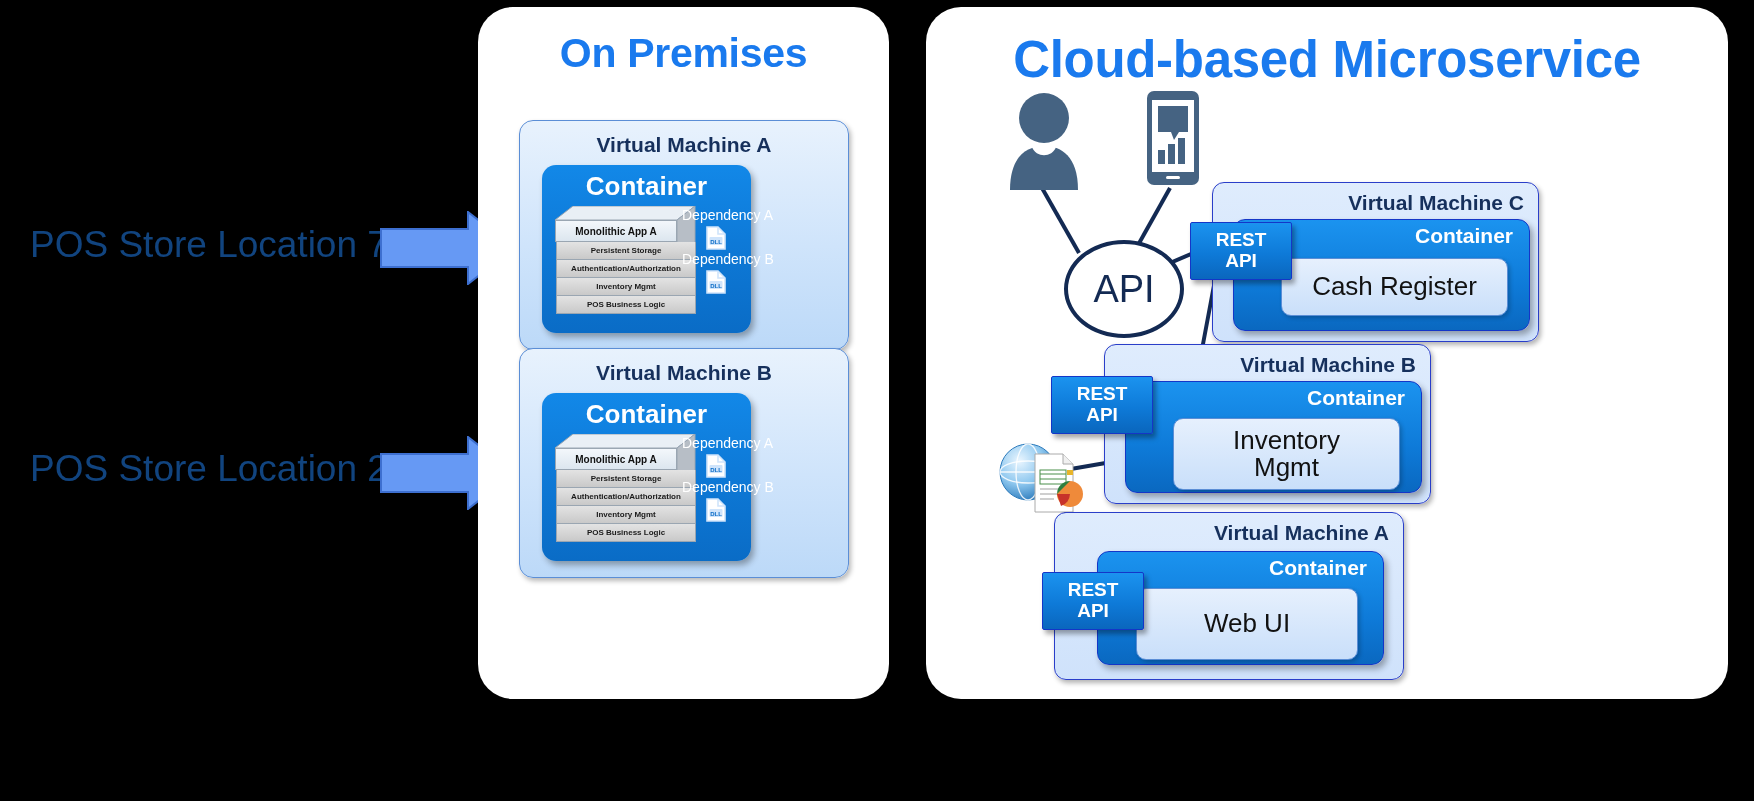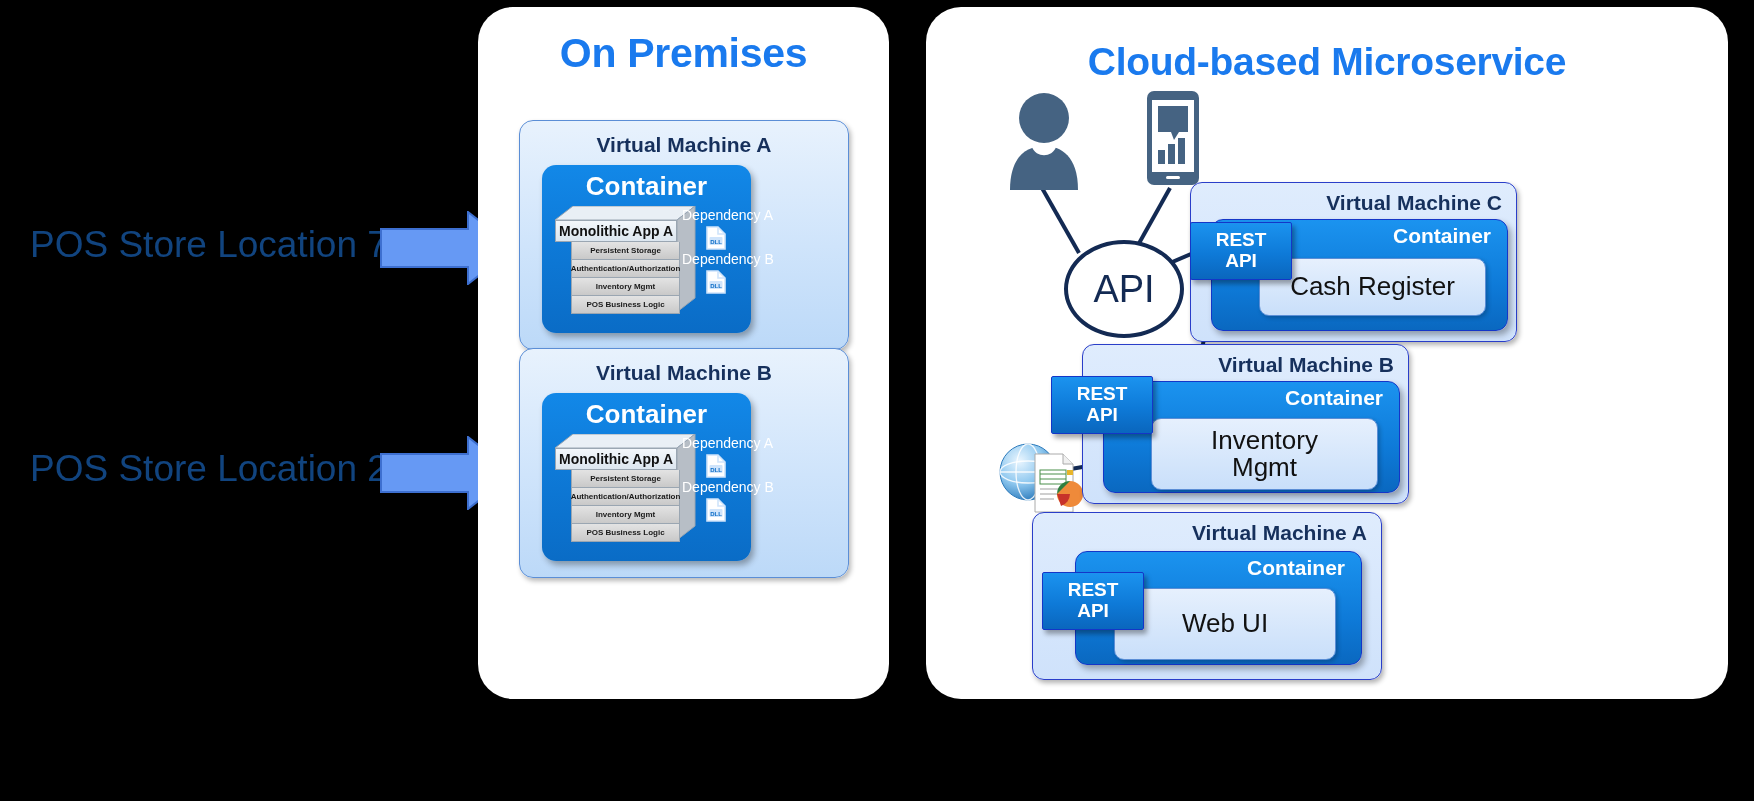--- a/index.html
+++ b/index.html
@@ -29,39 +29,39 @@
       background:linear-gradient(180deg,#1288e8 0%,#0e7ad8 45%,#0a6cc6 100%);
       box-shadow:3px 4px 6px rgba(0,0,0,.32);}
   .container-title{position:absolute;width:100%;text-align:center;
       color:#ffffff;font-weight:bold;}
 
   
   .cube{position:absolute;}
   .cube-top{position:absolute;left:0;top:0;width:122px;height:22px;
       background:linear-gradient(180deg,#f3f7fb,#dce6ef);
       border:1px solid #9aa6b2;box-sizing:border-box;}
-  .cube-rows{position:absolute;left:16px;top:22px;width:109px;}
+  .cube-rows{position:absolute;left:1px;top:22px;width:140px;}
   .cube-row{height:18px;border:1px solid #9aa6b2;border-top:none;
       background:linear-gradient(180deg,#e3e3e3,#c9c9c9);
       box-sizing:border-box;display:flex;align-items:center;
       justify-content:center;}
   .cube-row span{font-size:8px;color:#1a1a1a;font-weight:bold;
       line-height:1;white-space:nowrap;}
   .cube-label{position:absolute;left:0;top:0;width:122px;height:22px;
       display:flex;align-items:center;justify-content:center;}
-  .cube-label span{font-size:14px;color:#111;font-weight:bold;}
+  .cube-label span{font-size:10px;color:#111;font-weight:bold;}
 
   .dep{position:absolute;text-align:center;}
   .dep-text{color:#ffffff;font-size:14px;white-space:nowrap;}
   .dll{margin:2px auto 0;}
 
   
   .cvm{position:absolute;border:1px solid #2a3ec9;border-radius:12px;
       background:linear-gradient(180deg,#dfecfd 0%,#cfe2fb 100%);
-      box-shadow:2px 3px 5px rgba(0,0,0,.3);}
+      box-shadow:2px 3px 5px rgba(0,0,0,.3);margin-left:22px;}
   .cvm-title{position:absolute;color:#16305c;font-weight:bold;font-size:21px;
       white-space:nowrap;}
   .ccont{position:absolute;border:1px solid #1436c8;border-radius:12px;
       background:linear-gradient(180deg,#1b93ef 0%,#0e7ad8 60%,#0a68c0 100%);
       box-shadow:3px 4px 6px rgba(0,0,0,.32);}
   .ccont-title{position:absolute;color:#ffffff;font-weight:bold;font-size:21px;
       white-space:nowrap;}
   .svcbox{position:absolute;border:1px solid #5b8ed6;border-radius:10px;
       background:linear-gradient(180deg,#e6f0fd 0%,#c9dffa 100%);
       display:flex;align-items:center;justify-content:center;
@@ -205,21 +205,21 @@
             <rect x="4.5" y="12" width="13" height="8" rx="1" fill="#cfe4fb"></rect>
             <text x="11" y="18.6" font-size="6" text-anchor="middle" fill="#0a6cc6" font-family="Liberation Sans, sans-serif" font-weight="bold">DLL</text>
           </svg>
         </div>
       </div>
     </div>
   </div>
 
   <div class="panel" style="left:927px;top:8px;width:800px;height:690px;">
 
-    <div class="panel-title" style="top:32px;font-size:39px;">Cloud-based Microservice</div>
+    <div class="panel-title" style="top:22px;font-size:51px;">Cloud-based Microservice</div>
 
     <svg class="lines" width="800" height="690" viewBox="0 0 800 690">
 
       <line x1="115" y1="180" x2="152" y2="245" stroke="#132a53" stroke-width="4"></line>
 
       <line x1="243" y1="180" x2="206" y2="246" stroke="#132a53" stroke-width="4"></line>
 
       <line x1="222" y1="264" x2="278" y2="240" stroke="#132a53" stroke-width="4"></line>
 
       <line x1="288" y1="272" x2="273" y2="352" stroke="#132a53" stroke-width="4"></line>

